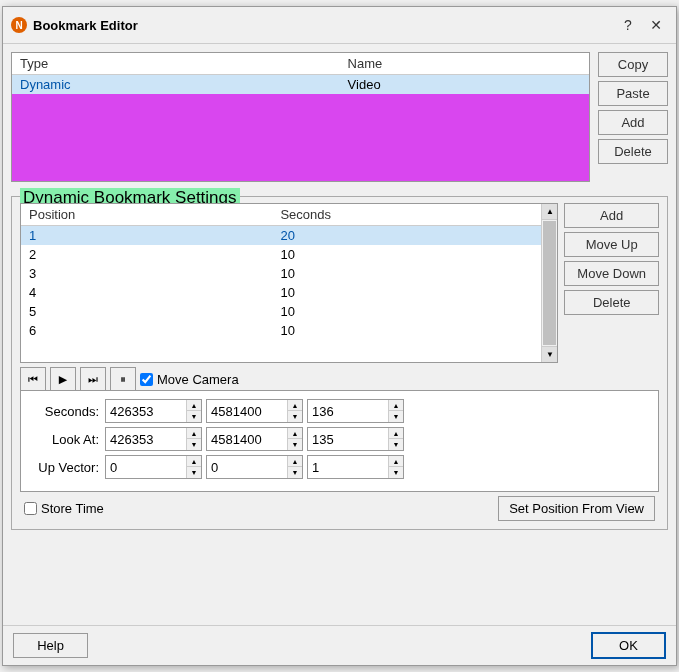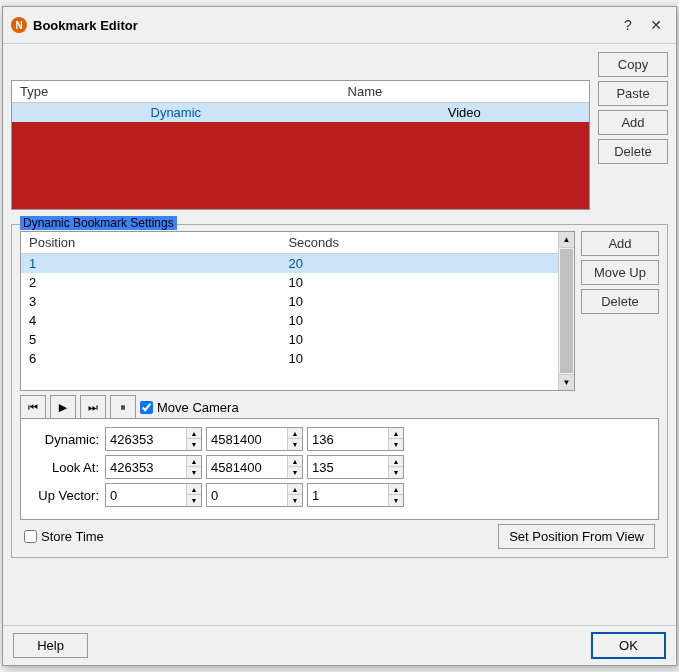--- a/index.html
+++ b/index.html
@@ -5,25 +5,25 @@
     * { box-sizing: border-box; margin: 0; padding: 0; font-family: 'Segoe UI', Arial, sans-serif; font-size: 13px; }
     body { background: #f0f0f0; display: flex; justify-content: center; align-items: center; width: 679px; height: 672px; }
     .dialog { background: #f0f0f0; border: 1px solid #999; width: 675px; min-height: 660px; display: flex; flex-direction: column; box-shadow: 2px 2px 8px rgba(0,0,0,0.3); }
     .title-bar { background: #f0f0f0; display: flex; align-items: center; padding: 6px 8px; border-bottom: 1px solid #ccc; gap: 6px; }
     .title-bar-icon { width: 16px; height: 16px; background: #e06000; border-radius: 50%; display: flex; align-items: center; justify-content: center; color: white; font-weight: bold; font-size: 10px; flex-shrink: 0; }
     .title-bar-text { flex: 1; font-size: 13px; font-weight: bold; }
     .title-bar-controls { display: flex; gap: 4px; }
     .title-bar-btn { width: 24px; height: 24px; background: transparent; border: none; cursor: pointer; font-size: 14px; color: #333; display: flex; align-items: center; justify-content: center; }
     .content { display: flex; flex-direction: column; padding: 8px; gap: 6px; flex: 1; }
     .top-section { display: flex; gap: 8px; }
-    .bookmark-table-container { flex: 1; border: 1px solid #999; background: #b91c1c; min-height: 130px; margin-top: 28px; }
+    .bookmark-table-container { flex: 1; border: 1px solid #999; background: #d946ef; min-height: 130px; }
     .bookmark-table { width: 100%; border-collapse: collapse; }
     .bookmark-table th { background: white; text-align: left; padding: 3px 8px; border-bottom: 1px solid #ccc; font-weight: normal; color: #333; }
     .bookmark-table td { padding: 2px 8px; }
-    .bookmark-table tr.selected td { background: #cce4f7; text-align: center; }
+    .bookmark-table tr.selected td { background: #cce4f7; }
     .bookmark-table tr.selected td:first-child { color: #0055aa; font-weight: normal; }
     .top-buttons { display: flex; flex-direction: column; gap: 4px; }
     .btn { background: #f0f0f0; border: 1px solid #999; padding: 4px 12px; cursor: pointer; min-width: 70px; text-align: center; color: #333; }
     .position-section { display: flex; gap: 6px; }
     .position-table-wrapper { flex: 1; border: 1px solid #999; background: white; height: 160px; overflow-y: auto; position: relative; }
     .position-table { width: 100%; border-collapse: collapse; }
     .position-table th { background: white; text-align: left; padding: 3px 8px; border-bottom: 1px solid #ccc; font-weight: normal; color: #333; }
     .position-table td { padding: 2px 8px; }
     .position-table tr.selected td { background: #cce4f7; color: #0055aa; }
     .position-buttons { display: flex; flex-direction: column; gap: 4px; }
@@ -46,21 +46,21 @@
     .bottom-section { display: flex; align-items: center; justify-content: space-between; margin-top: 4px; padding: 0 4px; }
     .store-time { display: flex; align-items: center; gap: 4px; }
     .set-pos-btn { background: #f0f0f0; border: 1px solid #999; padding: 4px 10px; cursor: pointer; }
     .dialog-footer { display: flex; justify-content: space-between; align-items: center; padding: 6px 10px; border-top: 1px solid #ccc; margin-top: 4px; }
     .footer-left { }
     .footer-right { display: flex; }
     .footer-btn { background: #f0f0f0; border: 1px solid #999; padding: 4px 20px; cursor: pointer; min-width: 75px; }
     .ok-btn { border: 2px solid #0055aa; }
     input[type="checkbox"] { width: 13px; height: 13px; }
     .dyn-group { border: 1px solid #aaa; padding: 6px 8px 8px 8px; position: relative; margin-top: 8px; }
-    .dyn-group-title { position: absolute; top: -9px; left: 8px; background: #3b82f6; padding: 0 3px; font-size: 12px; }
+    .dyn-group-title { position: absolute; top: -9px; left: 8px; background: #86efac; padding: 0 3px; font-size: 17px; }
   </style>
 </head>
 <body>
 
 <div class="dialog">
 
   <div class="title-bar">
     <div class="title-bar-icon">N</div>
     <span class="title-bar-text">Bookmark Editor</span>
     <div class="title-bar-controls">
@@ -138,40 +138,41 @@
 
           <div style="position:absolute;right:0;top:0;bottom:0;width:16px;background:#f0f0f0;border-left:1px solid #ccc;display:flex;flex-direction:column;">
             <div style="height:16px;background:#e0e0e0;border-bottom:1px solid #ccc;display:flex;align-items:center;justify-content:center;font-size:8px;cursor:pointer;">▲</div>
             <div style="flex:1;background:#c0c0c0;margin:1px;"></div>
             <div style="height:16px;background:#e0e0e0;border-top:1px solid #ccc;display:flex;align-items:center;justify-content:center;font-size:8px;cursor:pointer;">▼</div>
           </div>
         </div>
         <div class="position-buttons">
           <button class="btn">Add</button>
           <button class="btn">Move Up</button>
+          <button class="btn">Move Down</button>
           <button class="btn">Delete</button>
         </div>
       </div>
 
       <div class="playback-controls">
         <button class="play-btn">⏮</button>
         <button class="play-btn">▶</button>
         <button class="play-btn">⏭</button>
         <button class="play-btn">⏸</button>
         <label class="checkbox-label">
           <input type="checkbox" checked="" style="">
           <span>Move Camera</span>
         </label>
       </div>
 
       <div class="tabs-section">
         <div class="tab-content">
 
           <div class="field-row">
-            <span class="field-label">Dynamic:</span>
+            <span class="field-label">Seconds:</span>
             <div class="spinner-group">
               <div class="spinner-field">
                 <input type="text" class="spinner-input" value="426353" style="">
                 <div class="spinner-arrows">
                   <button class="spinner-arrow spinner-arrow-sep">▲</button>
                   <button class="spinner-arrow">▼</button>
                 </div>
               </div>
               <div class="spinner-field">
                 <input type="text" class="spinner-input" value="4581400" style="">

